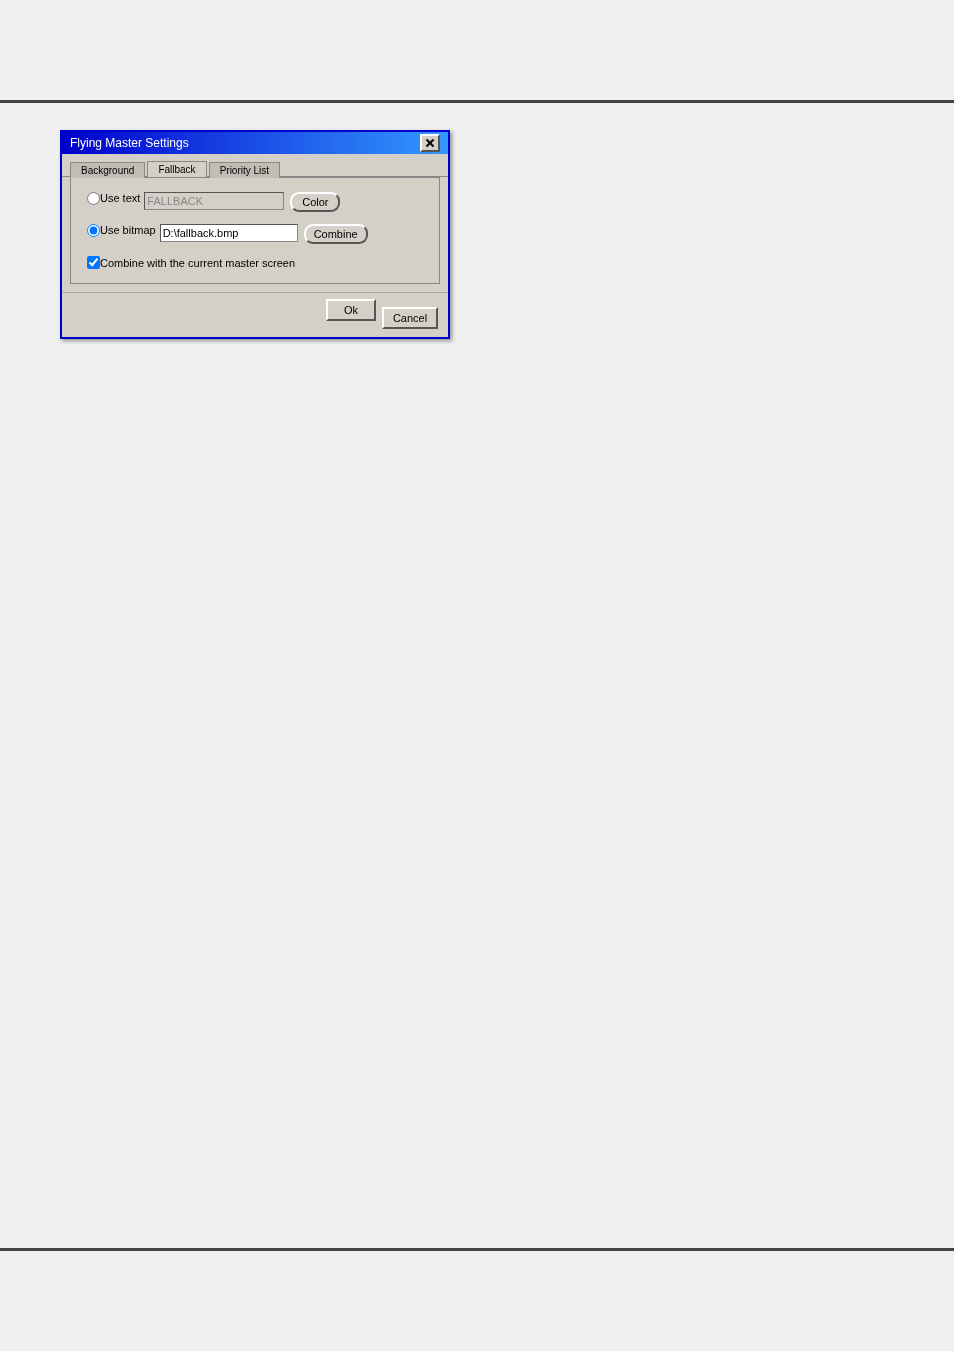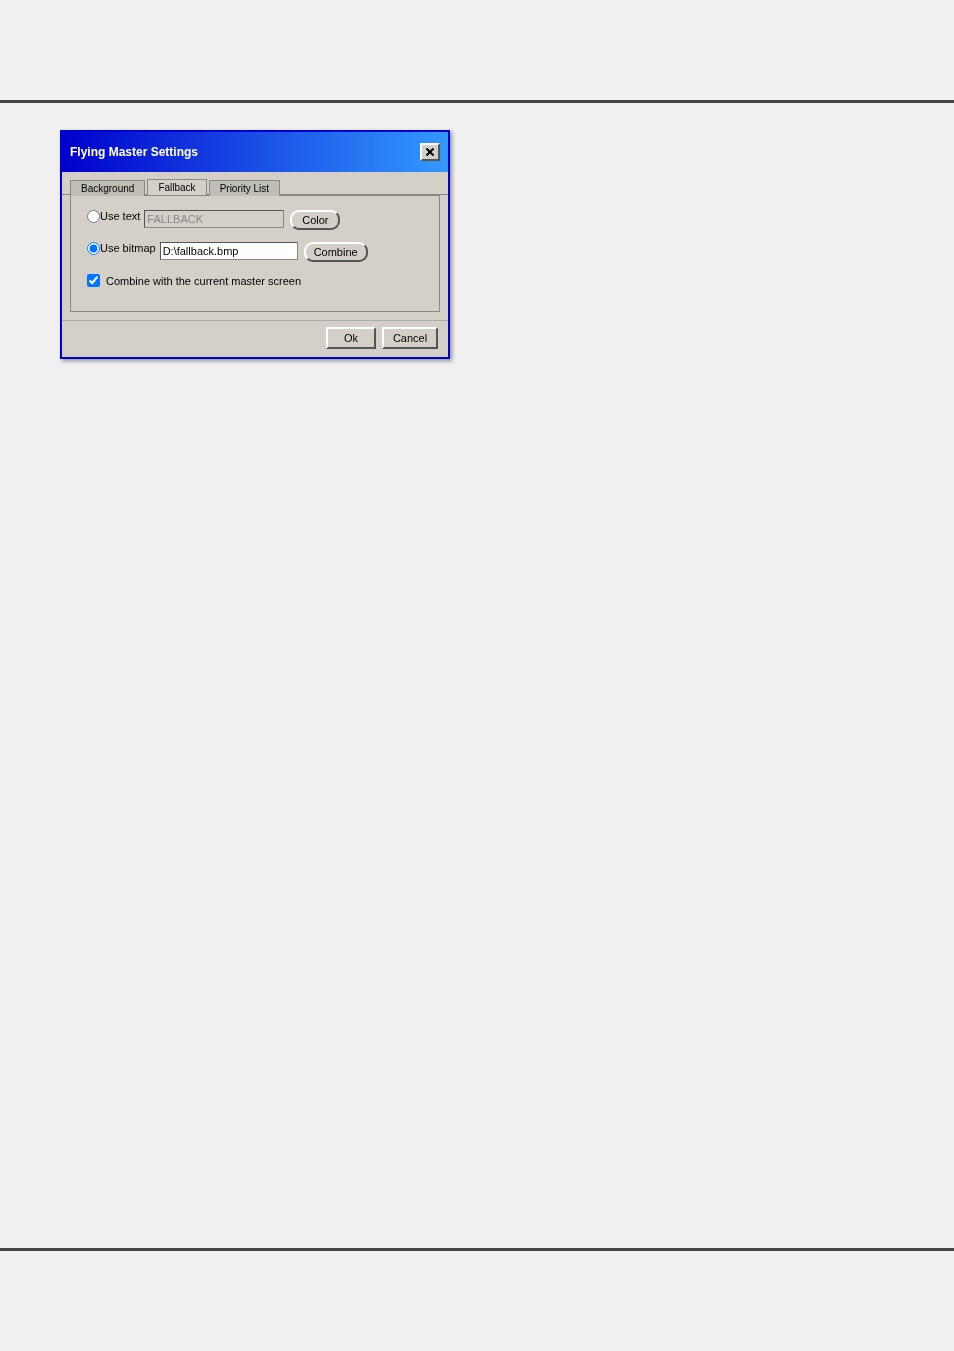--- a/index.html
+++ b/index.html
@@ -35,27 +35,27 @@
       left: 60px;
       width: 390px;
       background: #d4d0c8;
       border: 2px solid #0000cc;
       box-shadow: 2px 2px 4px rgba(0,0,0,0.4);
     }
 
     .title-bar {
       background: linear-gradient(to right, #0000cc, #3399ff);
       color: white;
-      font-weight: bold;
+      font-weight: normal;
       font-size: 12px;
       padding: 4px 8px;
       display: flex;
       align-items: center;
       justify-content: space-between;
-      height: 40px;
+      height: 22px;
     }
 
     
     .close-btn {
       width: 20px;
       height: 18px;
       background: #d4d0c8;
       border-top: 2px solid #ffffff;
       border-left: 2px solid #ffffff;
       border-bottom: 2px solid #555;
@@ -180,22 +180,20 @@
       border-right: 2px solid #555;
       font-size: 11px;
       cursor: pointer;
       margin-left: 6px;
       border-radius: 9px;
     }
 
     .checkbox-row {
       display: flex;
       align-items: center;
-      margin-bottom: 10px;
-      gap: 6px;
     }
 
     .checkbox-row input[type="checkbox"] {
       margin: 0;
     }
 
     .button-bar {
       display: flex;
       justify-content: flex-end;
       padding: 6px 10px 8px 10px;
@@ -221,20 +219,21 @@
       height: 22px;
       min-width: 56px;
       padding: 0 1px;
       background: #d4d0c8;
       border-top: 2px solid #ffffff;
       border-left: 2px solid #ffffff;
       border-bottom: 2px solid #555;
       border-right: 2px solid #555;
       font-size: 11px;
       cursor: pointer;
+      margin-top: 8px;
     }
 
     
     .close-icon-img {
       display: inline-block;
       width: 8px;
       height: 8px;
       position: relative;
     }
     .close-icon-img::before,

